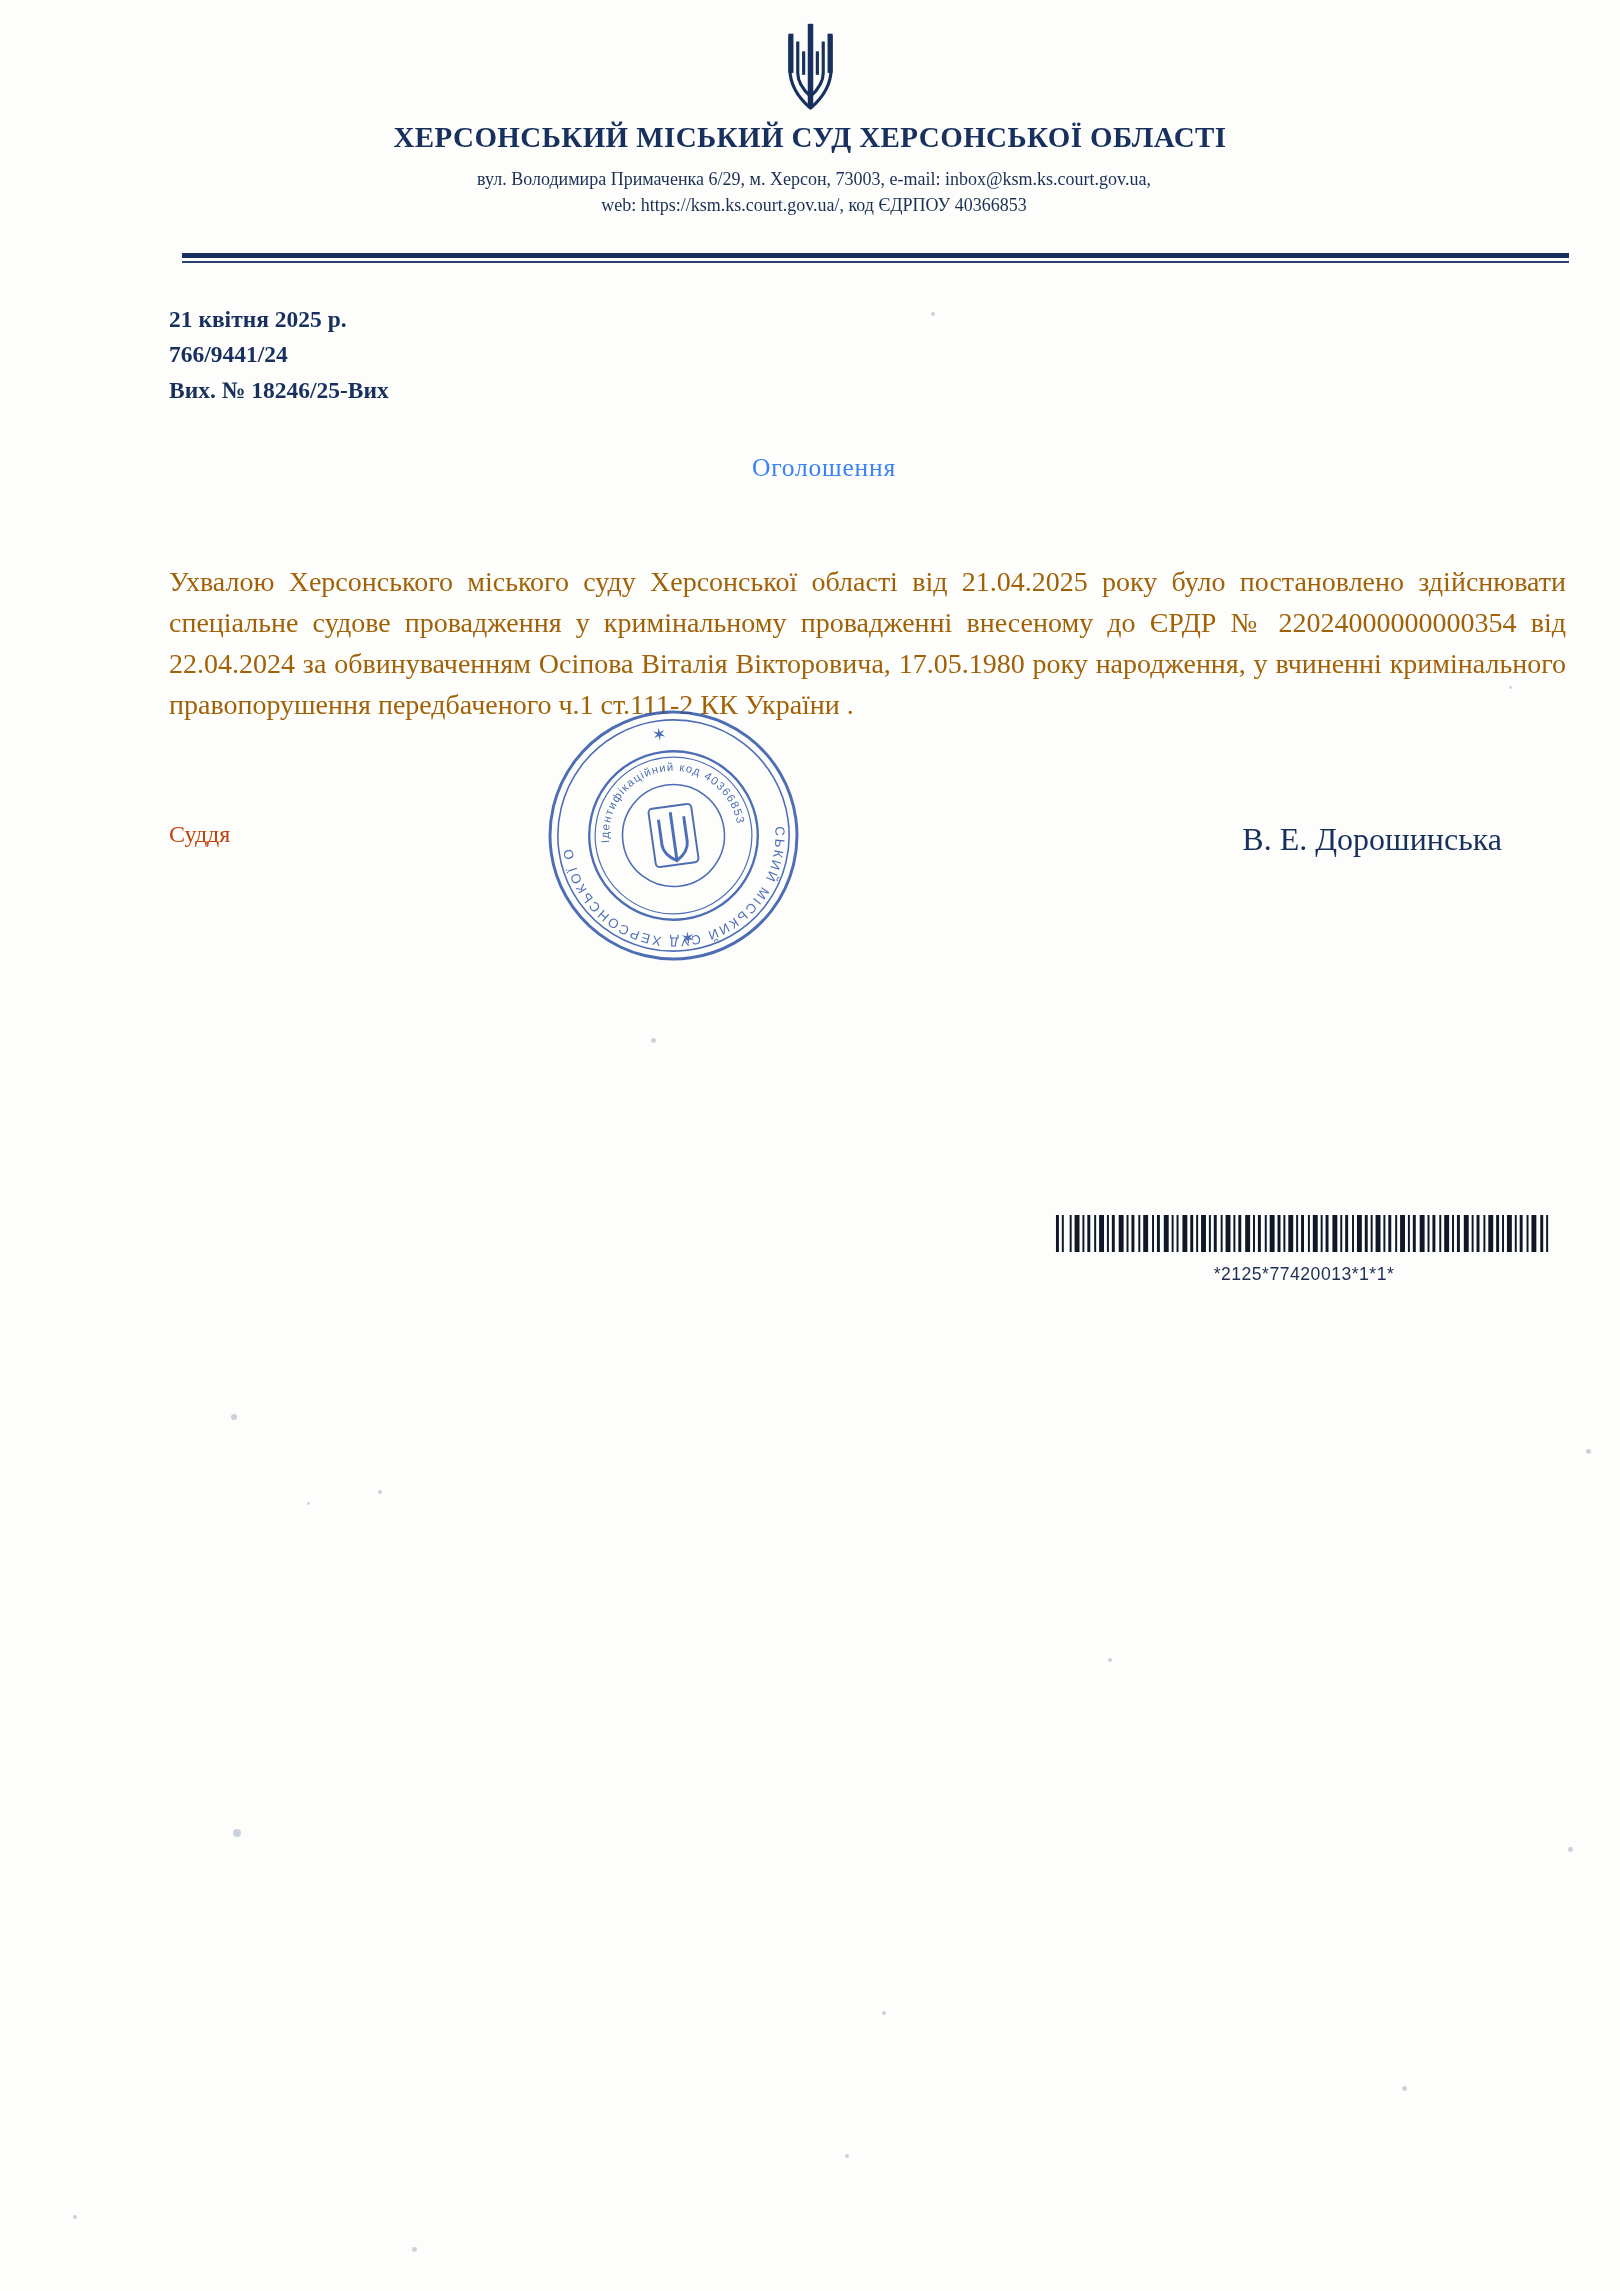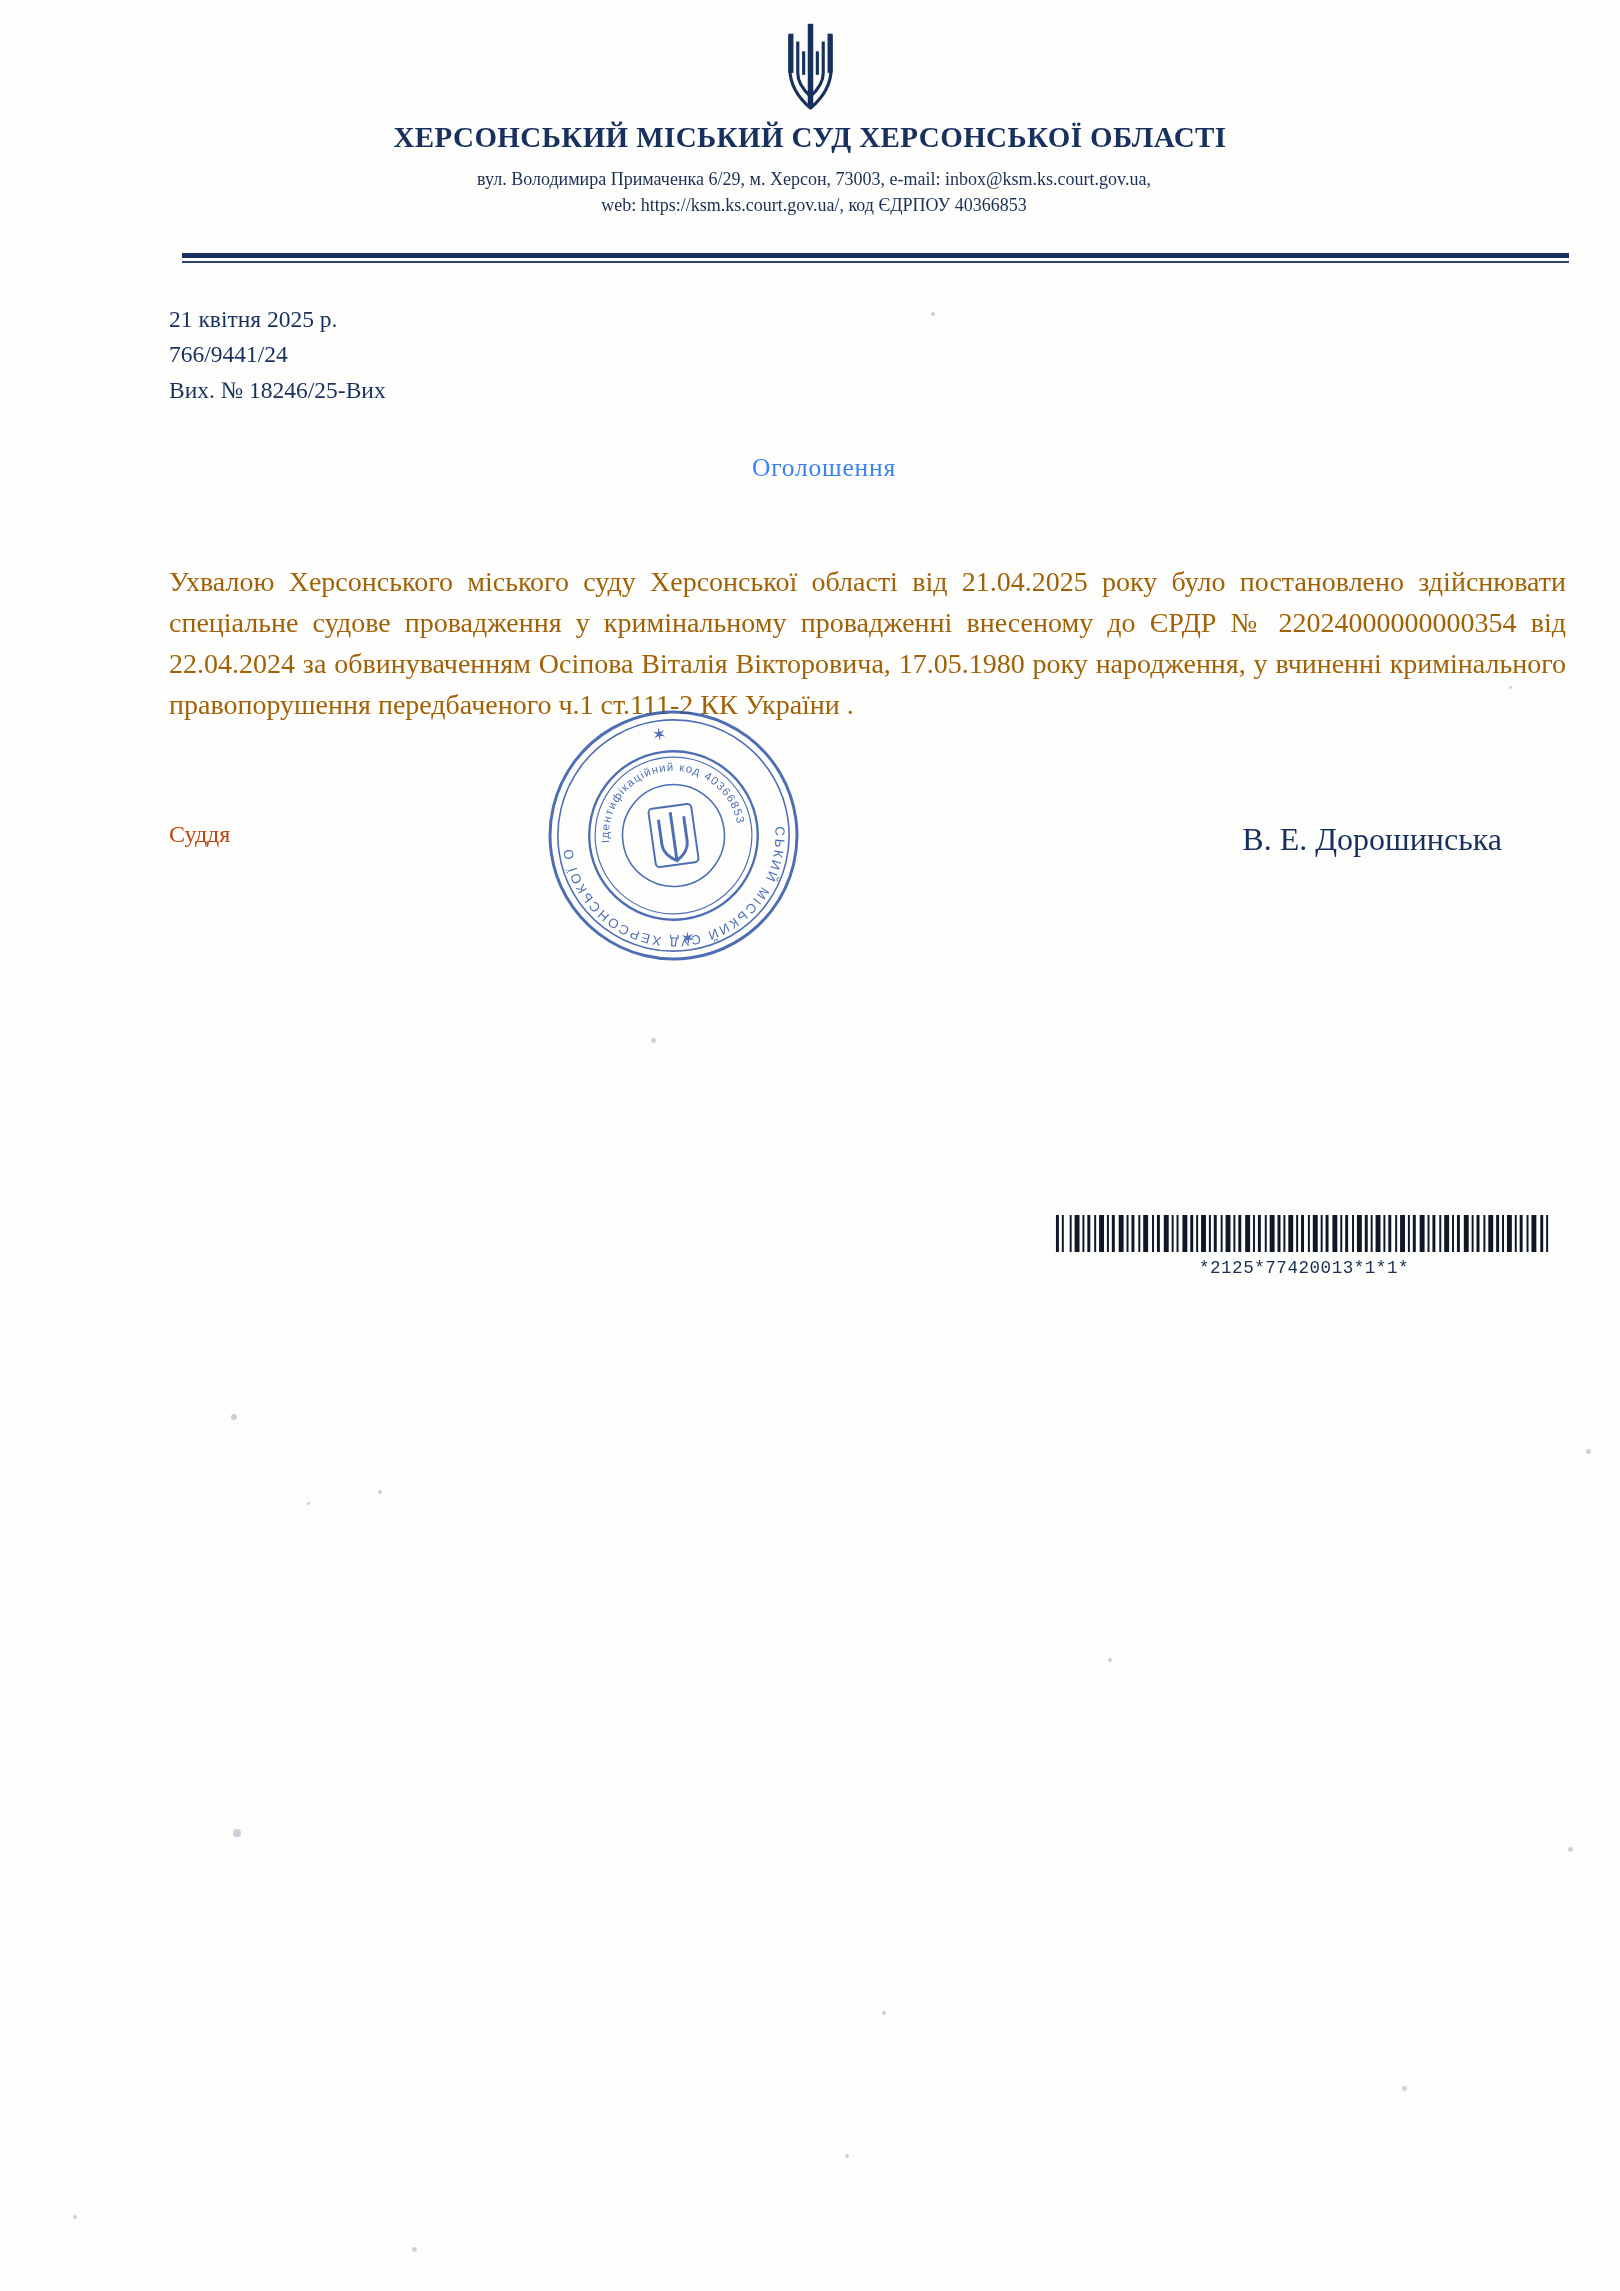--- a/index.html
+++ b/index.html
@@ -66,20 +66,21 @@
   }
 
   
   .meta {
     position: absolute;
     top: 302px;
     left: 169px;
     font-size: 23.5px;
     line-height: 1.5;
     color: #17305e;
+    font-weight: bold;
   }
 
   
   .doc-title {
     position: absolute;
     top: 453px;
     left: 14px;
     width: 100%;
     text-align: center;
     font-size: 25.5px;
@@ -137,25 +138,25 @@
     top: 1215px;
     left: 1054px;
     width: 500px;
     text-align: center;
   }
   .barcode {
     height: 37px;
     width: 100%;
   }
   .barcode-text {
-    margin-top: 2px;
+    margin-top: 8px;
     font-size: 17.6px;
     letter-spacing: 0.5px;
     color: #1b2f55;
-    font-family: Liberation Mono, monospace;
+    font-family: Liberation Sans, sans-serif;
   }
 
   
   .speck {
     position: absolute;
     background: #b9c2cf;
     border-radius: 50%;
     opacity: 0.75;
   }
 </style>

